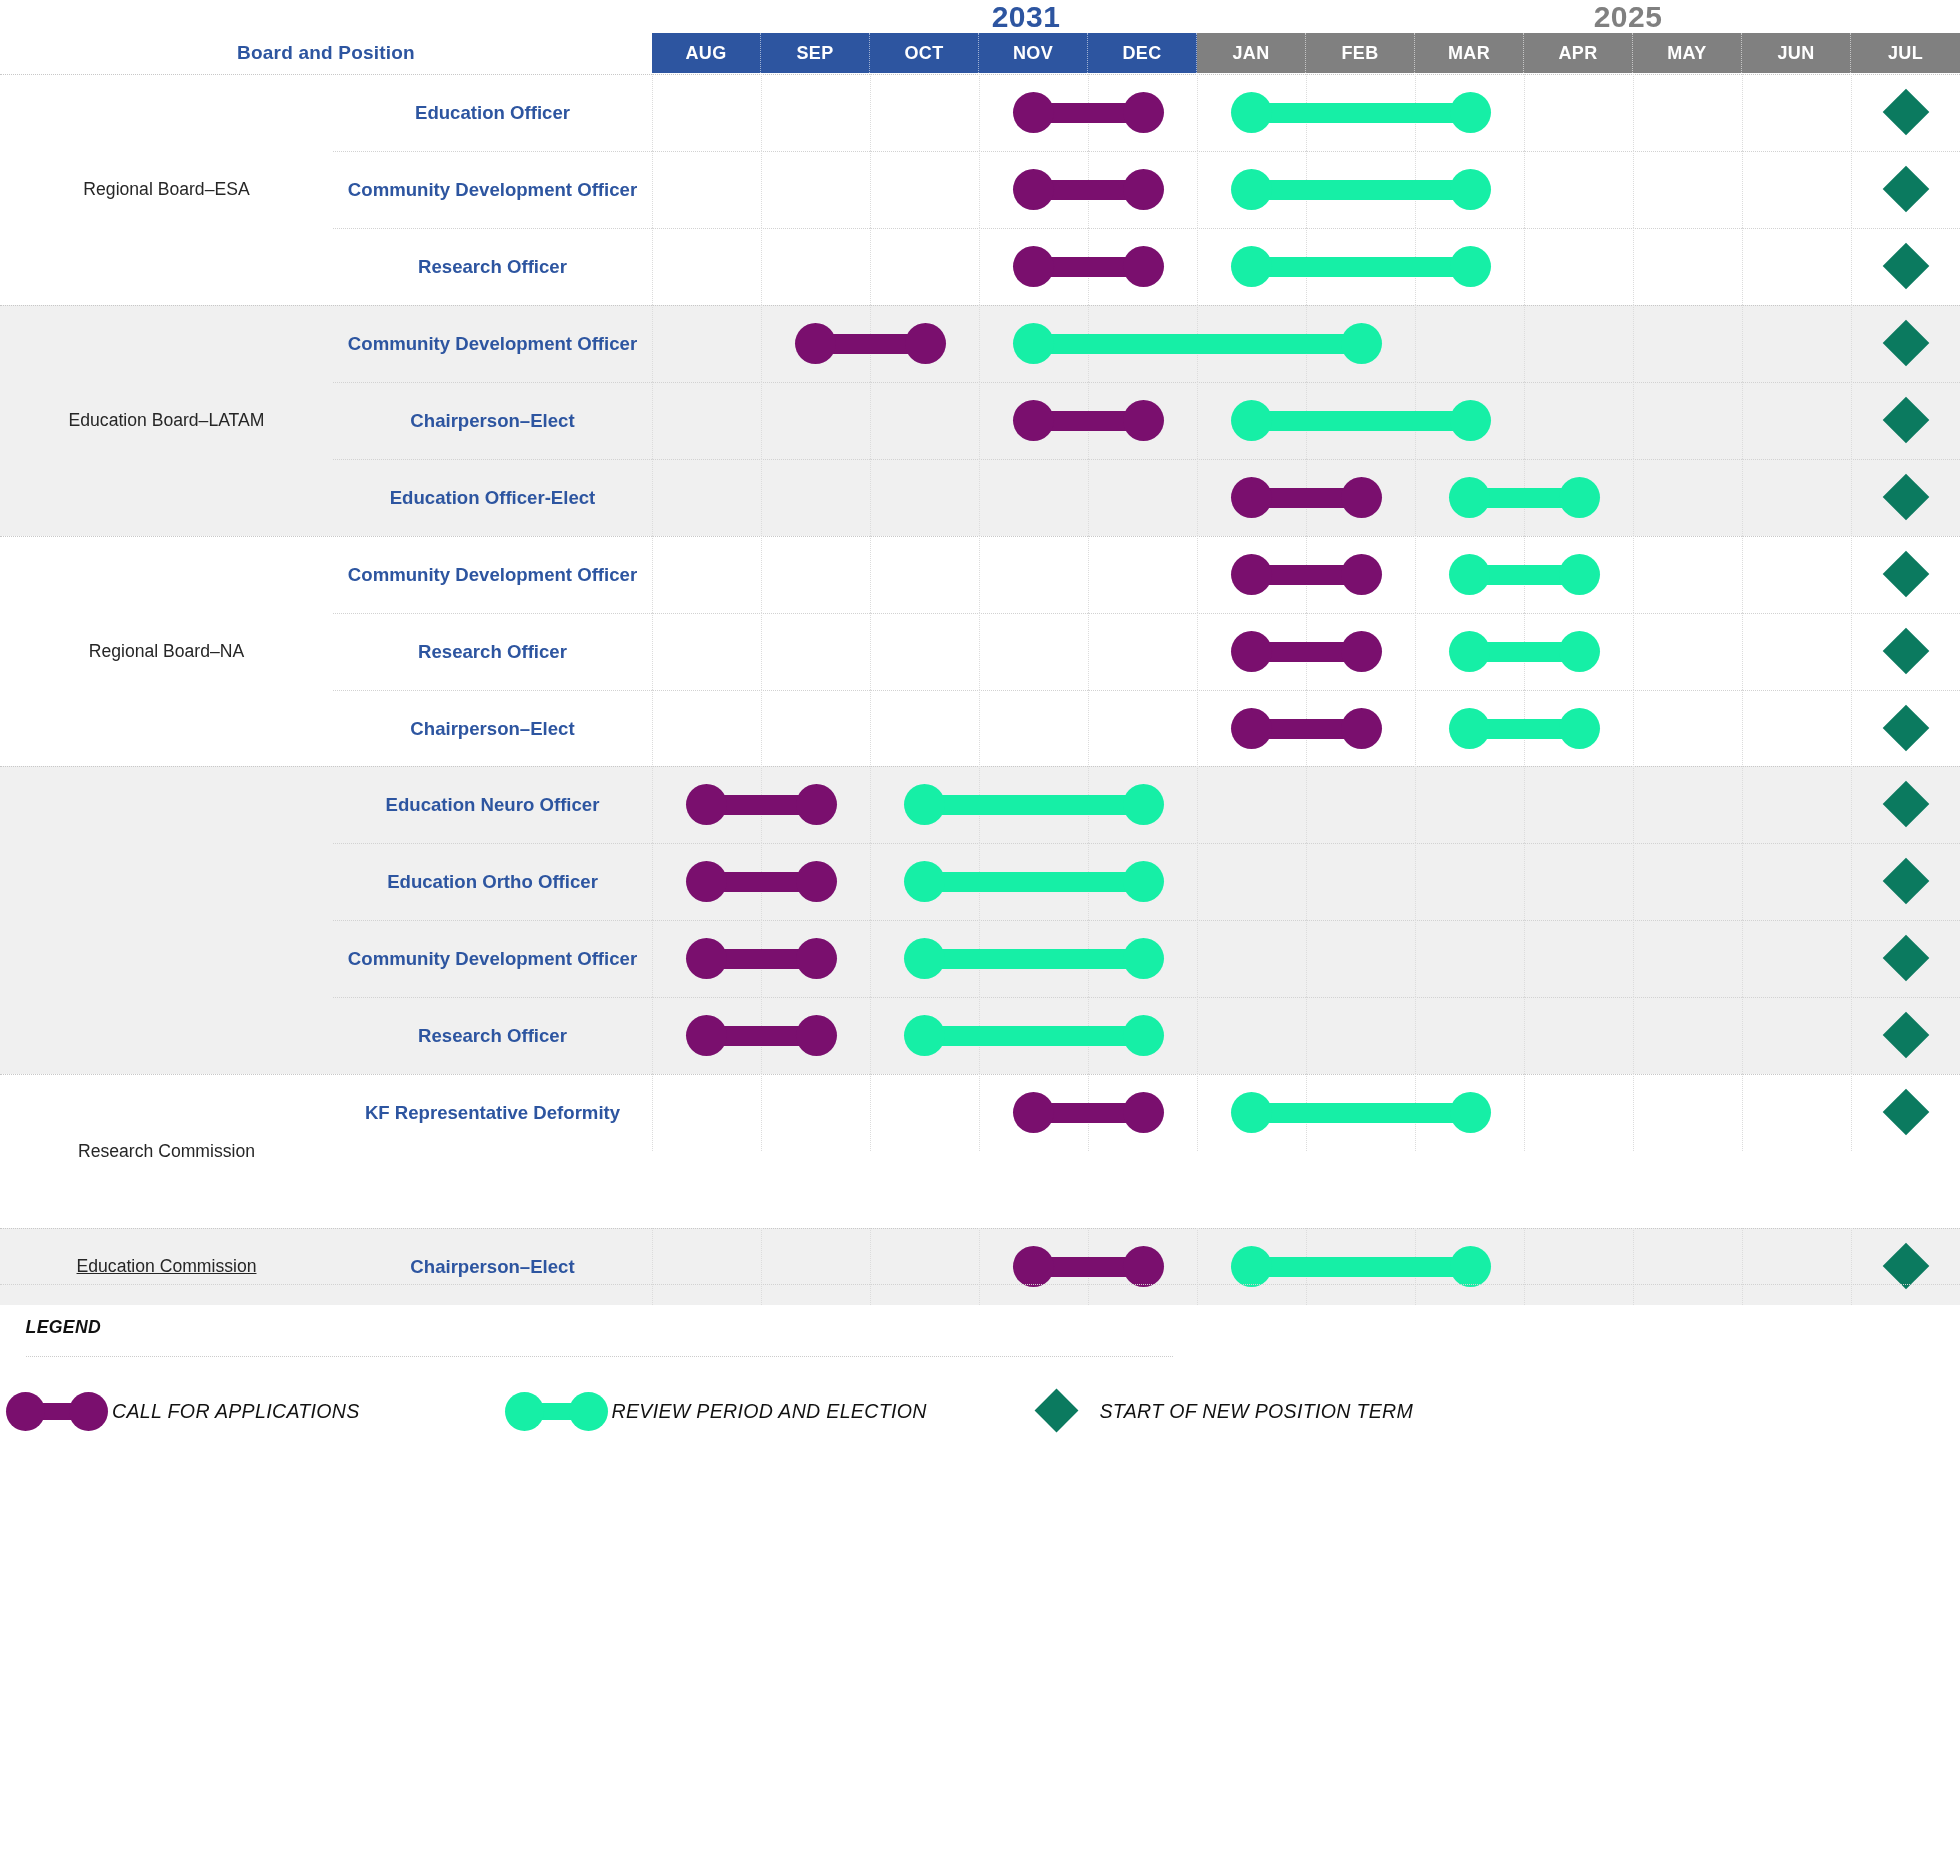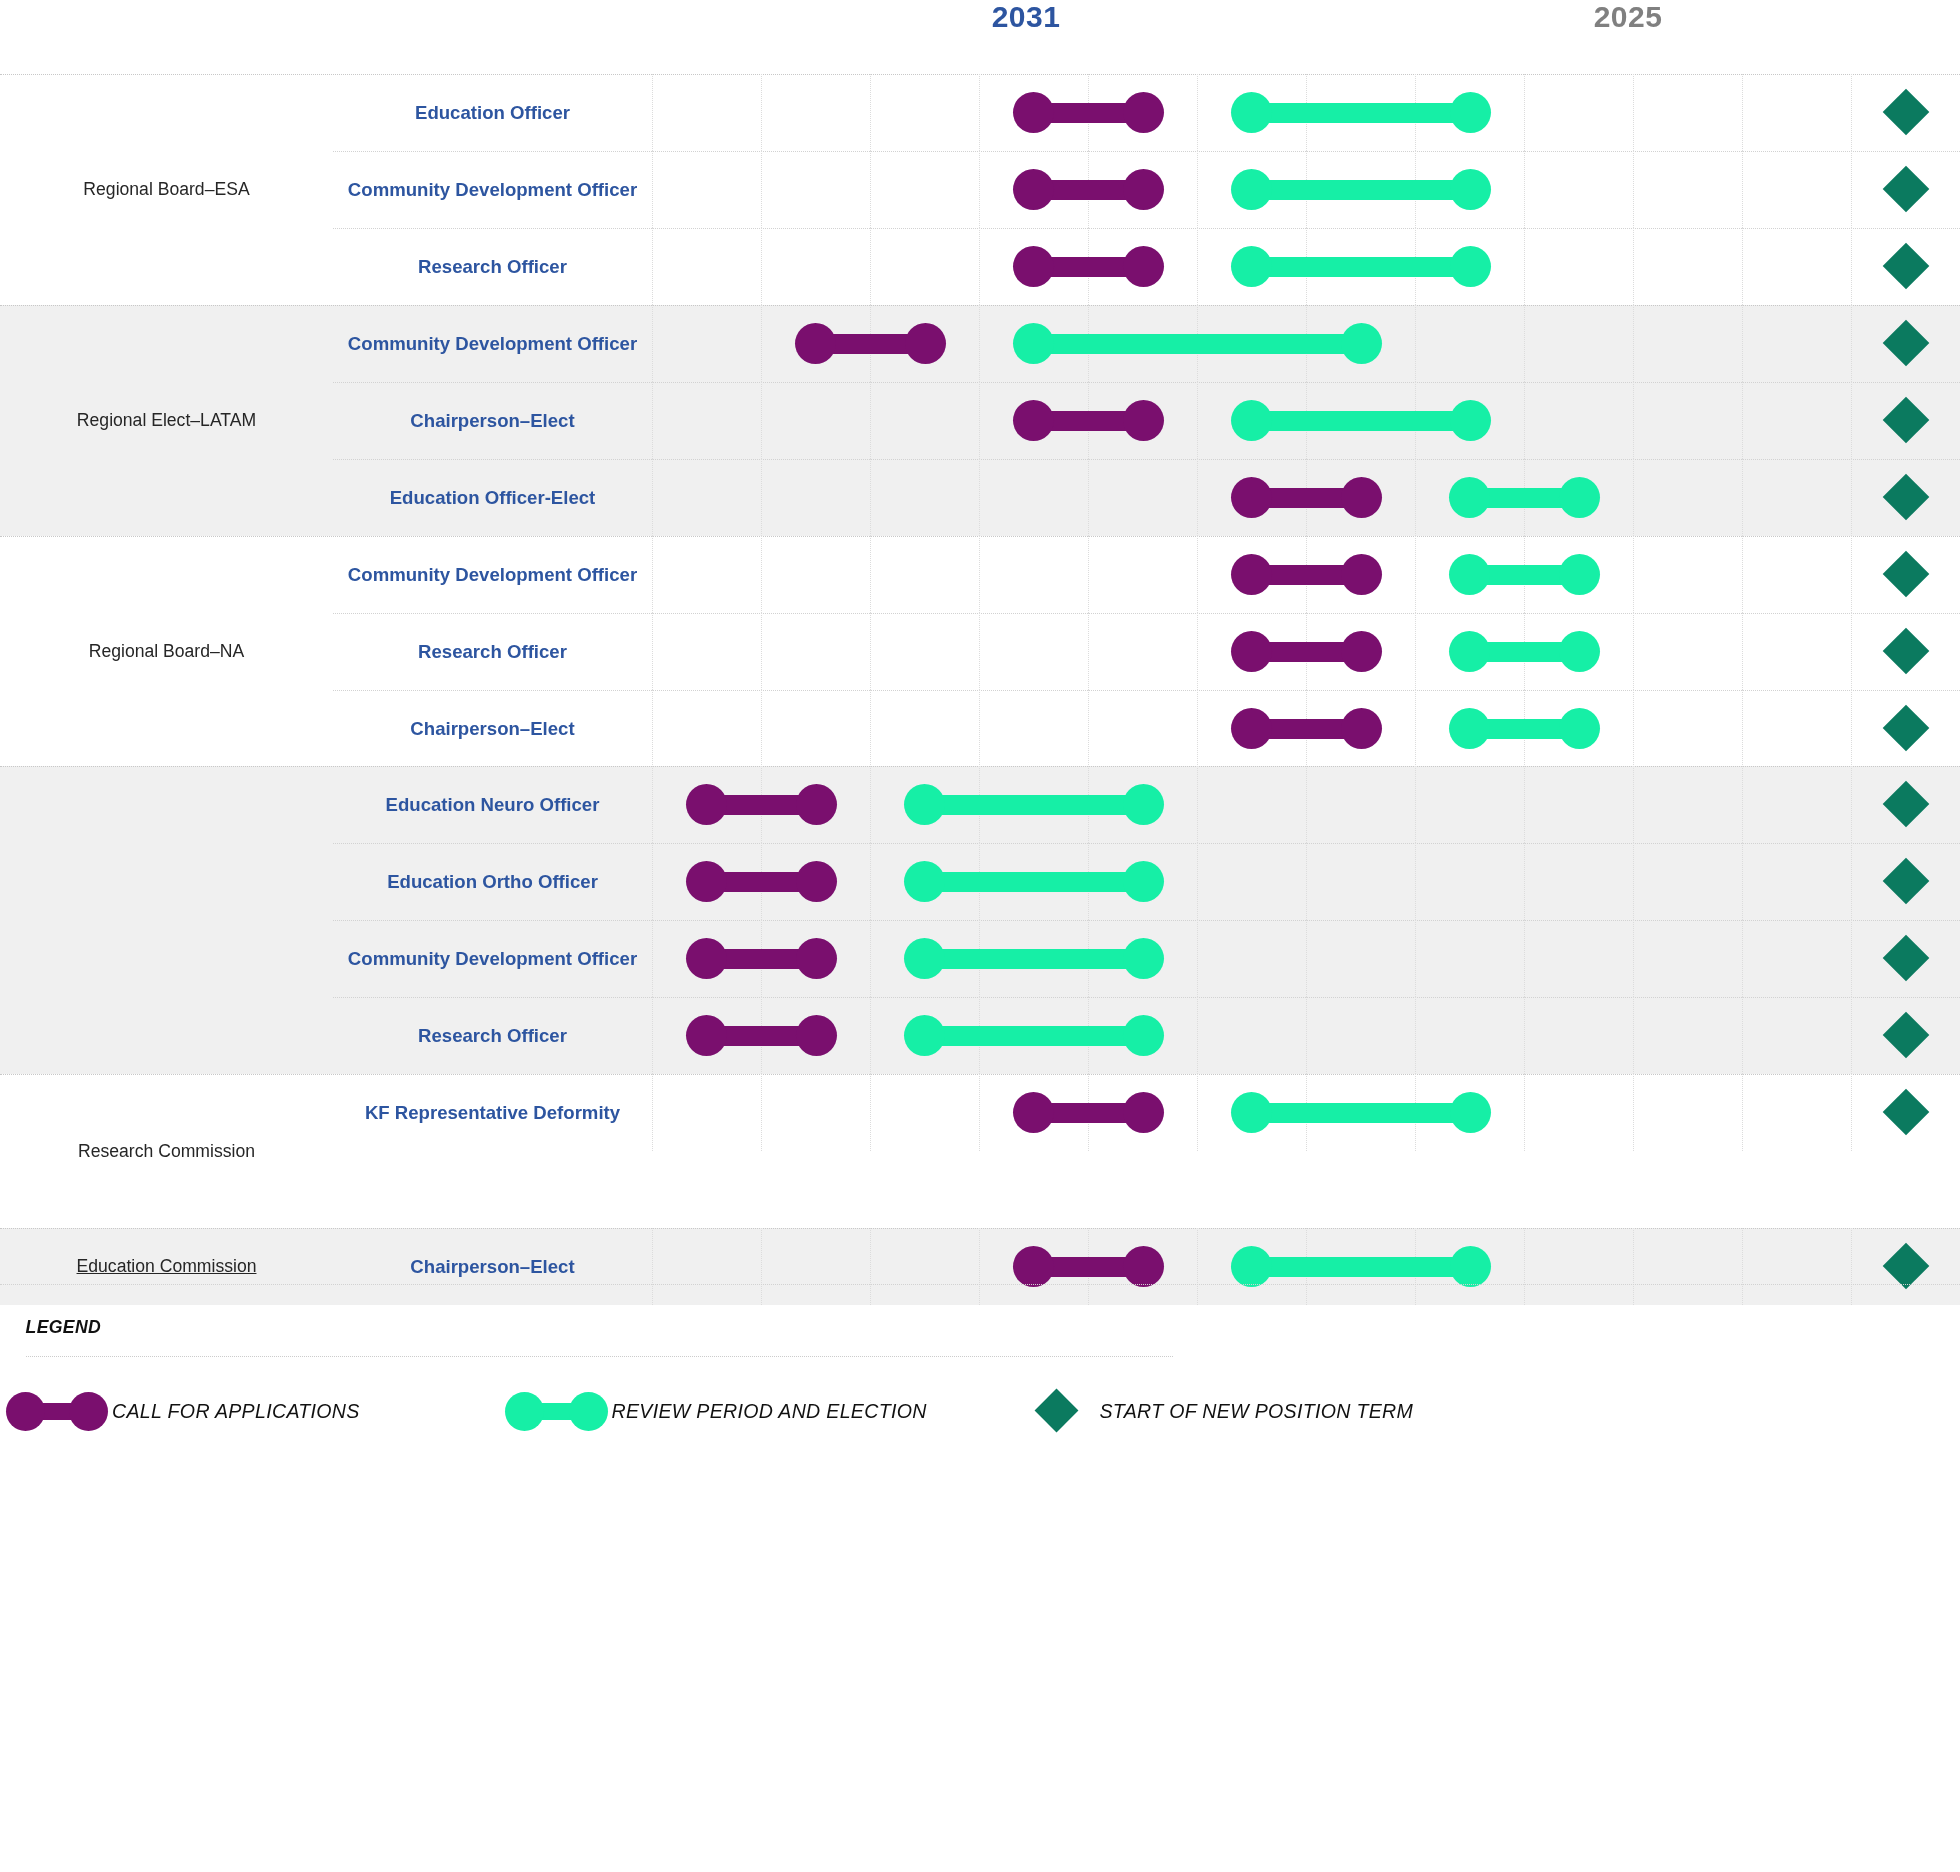--- a/index.html
+++ b/index.html
@@ -220,20 +220,37 @@
   .li-2 { left: 1041px; }
 </style>
 </head>
 <body>
 
 <div id="root">
 
   <div class="year year-2024">2031</div>
   <div class="year year-2025">2025</div>
 
+  <div class="header-row">
+    <div class="board-pos-label">Board and Position</div>
+    <div id="months-holder">
+        <div class="month-cell y24" style="left: 652px; width: 109px;">AUG</div>
+        <div class="month-cell y24" style="left: 761px; width: 109px;">SEP</div>
+        <div class="month-cell y24" style="left: 870px; width: 109px;">OCT</div>
+        <div class="month-cell y24" style="left: 979px; width: 109px;">NOV</div>
+        <div class="month-cell y24" style="left: 1088px; width: 109px;">DEC</div>
+        <div class="month-cell y25" style="left: 1197px; width: 109px;">JAN</div>
+        <div class="month-cell y25" style="left: 1306px; width: 109px;">FEB</div>
+        <div class="month-cell y25" style="left: 1415px; width: 109px;">MAR</div>
+        <div class="month-cell y25" style="left: 1524px; width: 109px;">APR</div>
+        <div class="month-cell y25" style="left: 1633px; width: 109px;">MAY</div>
+        <div class="month-cell y25" style="left: 1742px; width: 109px;">JUN</div>
+        <div class="month-cell y25 last" style="left: 1851px; width: 109px;">JUL</div>
+      </div>
+  </div>
 
   <div class="body" id="chart-body">
       <div class="group" style="top: 0px; height: 231px;">
         <div class="group-top-line"></div>
         <div class="group-label" style="height: 231px;">Regional Board–ESA</div>
         <div class="row" style="top: 0px; height: 77px;">
           <div class="row-label">Education Officer</div>
           <div class="row-grid">
             <div class="vline" style="left: 0px;"></div>
             <div class="vline" style="left: 109px;"></div>
@@ -290,21 +307,21 @@
             <div class="vline" style="left: 1090px;"></div>
             <div class="vline" style="left: 1199px;"></div>
             <div class="bar purple" style="left: 382px; width: 109px; top: 29px;"></div>
             <div class="bar green" style="left: 600px; width: 218px; top: 29px;"></div>
             <div class="diamond" style="left: 1254px; top: 38px;"></div>
           </div>
         </div>
       </div>
       <div class="group alt" style="top: 231px; height: 231px;">
         <div class="group-top-line"></div>
-        <div class="group-label" style="height: 231px;">Regional Elect–LATAM</div>
+        <div class="group-label" style="height: 231px;">Education Board–LATAM</div>
         <div class="row" style="top: 0px; height: 77px;">
           <div class="row-label">Community Development Officer</div>
           <div class="row-grid">
             <div class="vline" style="left: 0px;"></div>
             <div class="vline" style="left: 109px;"></div>
             <div class="vline" style="left: 218px;"></div>
             <div class="vline" style="left: 327px;"></div>
             <div class="vline" style="left: 436px;"></div>
             <div class="vline" style="left: 545px;"></div>
             <div class="vline" style="left: 654px;"></div>

